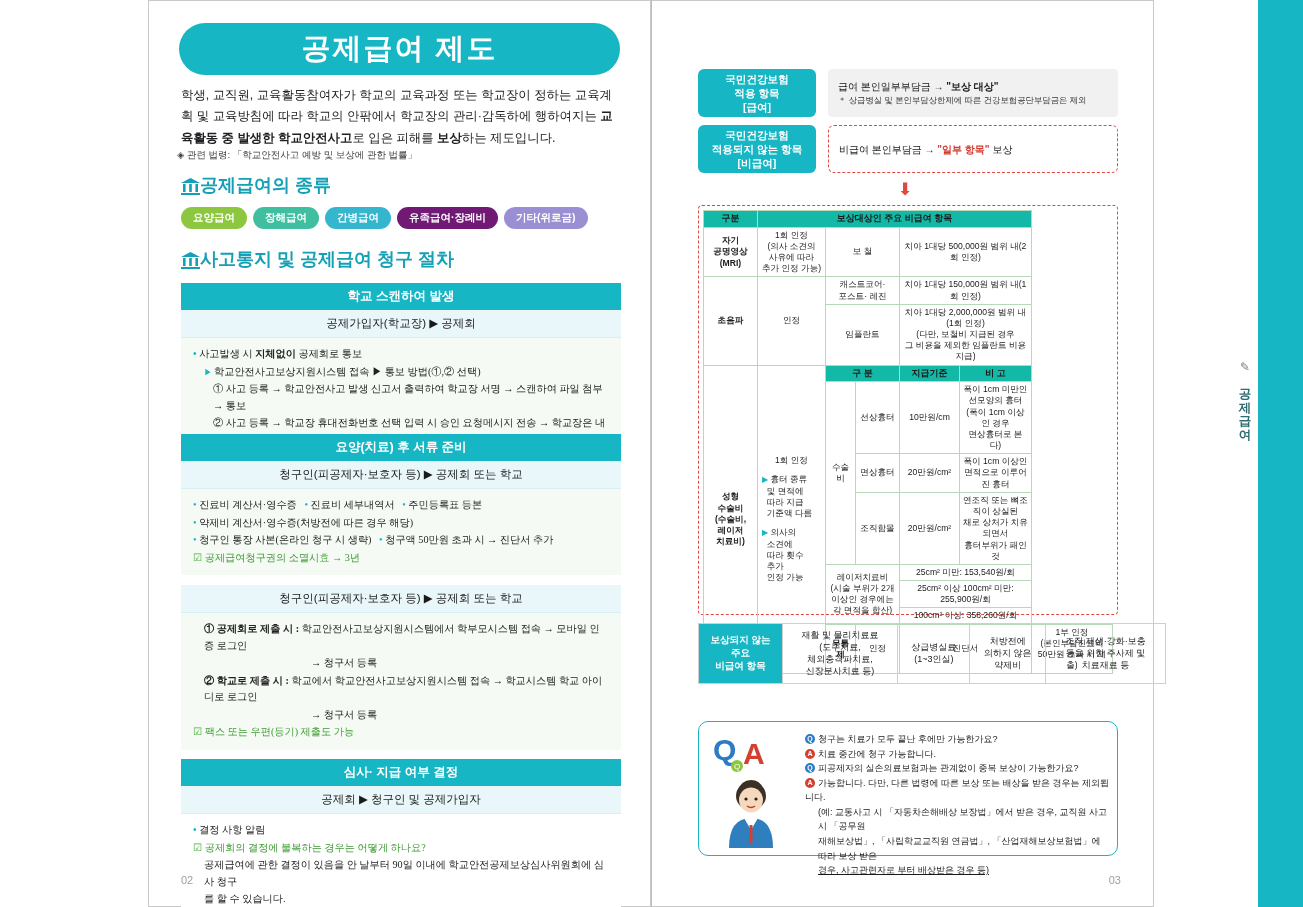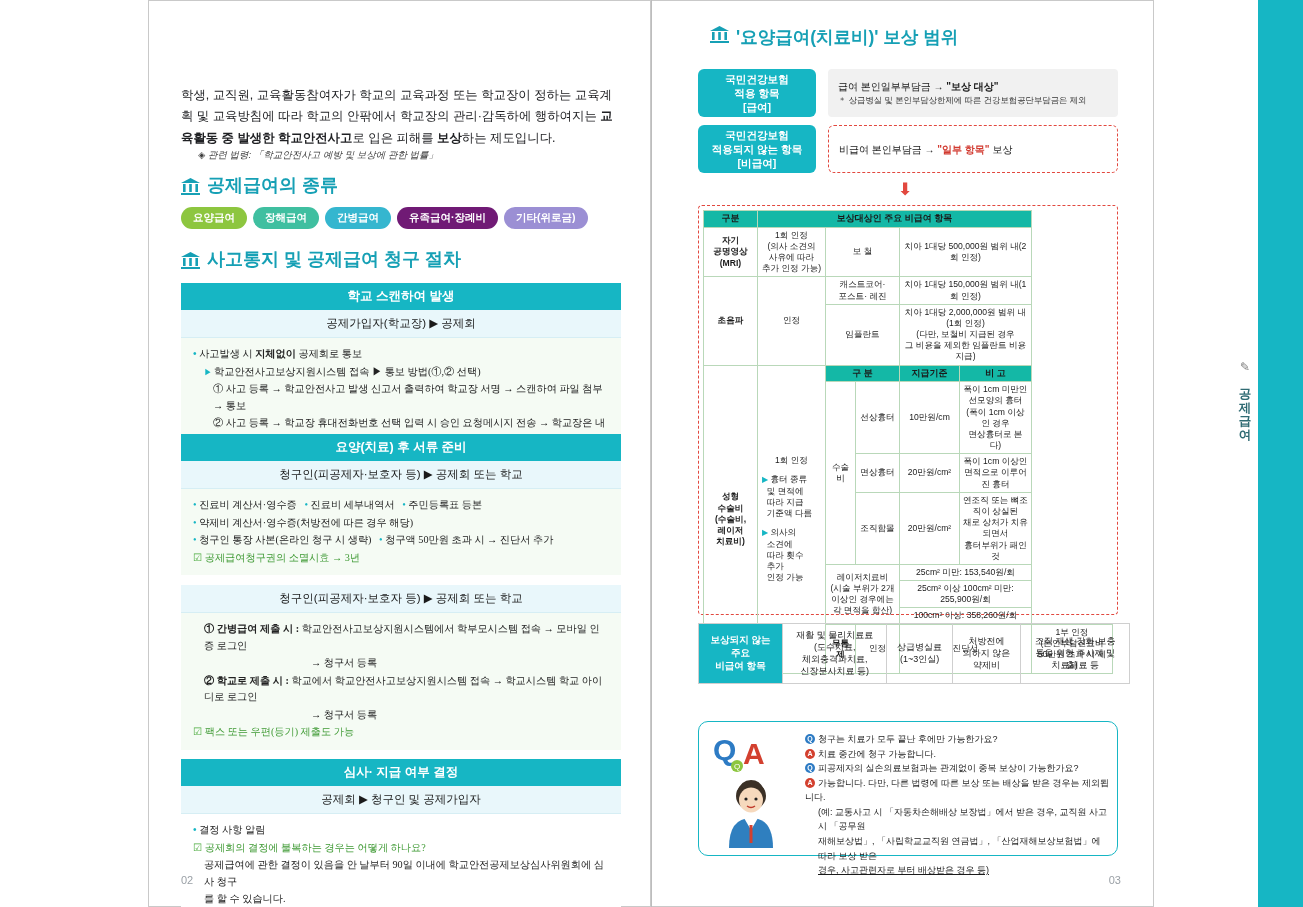--- a/index.html
+++ b/index.html
@@ -57,27 +57,27 @@
     color: #fff; font-size: 29px; font-weight: bold;
     display: flex; align-items: center; justify-content: center;
     letter-spacing: 2px;
   }
   .intro {
     position: absolute; left: 32px; top: 84px; width: 440px;
     font-size: 12.4px; line-height: 1.72; color: #202124;
   }
   .intro b { font-weight: bold; }
   .lawline {
-    position: absolute; left: 49px; top: 148px; width: 440px;
-    font-size: 9.5px; color: #3d3d3d; font-style: italic;
+    position: absolute; left: 28px; top: 148px; width: 440px;
+    font-size: 9.5px; color: #3d3d3d;
   }
   .sec-head {
     position: absolute; left: 32px;
     color: #16a0b5; font-size: 18px; font-weight: bold;
-    display: flex; align-items: center; gap: 7px;
+    display: flex; align-items: center; 
   }
   .sec-head .ico {
     display: inline-block; width: 19px; height: 17px;
     position: relative; top: 1px;
   }
   .chip-row { position: absolute; left: 32px; display: flex; gap: 6px; }
   .chip {
     color: #fff; font-size: 10.5px; font-weight: bold;
     border-radius: 11px; padding: 4px 12px; white-space: nowrap;
   }
@@ -144,21 +144,21 @@
     border-collapse: collapse;
     font-size: 8.6px; color: #1a1a1a; line-height: 1.3;
   }
   table.main th, table.main td {
     border: 1px solid #b9d8b9; text-align: center; padding: 2px 3px;
     vertical-align: middle;
   }
   table.main th { background: #14b8a6; font-weight: bold; font-size: 9px; }
   .lead { font-weight: bold; }
   table.excl {
-    position: absolute; left: 46px; top: 622px; width: 432px;
+    position: absolute; left: 46px; top: 622px; width: 468px;
     border-collapse: collapse; font-size: 9px; text-align: center;
     color: #1a1a1a; line-height: 1.35;
   }
   table.excl td { border: 1px solid #cfcfcf; padding: 5px 4px; }
   table.excl td.head {
     background: #16b6c4; color: #fff; font-weight: bold;
     width: 84px; font-size: 9.6px;
   }
   .qa-box {
     position: absolute; left: 46px; top: 720px; width: 420px; height: 135px;
@@ -179,20 +179,21 @@
   .qa-art { position: absolute; left: 12px; top: 8px; width: 90px; height: 118px; }
 </style>
 </head>
 <body>
 
 <div id="page">
 
   <div class="sheet sheet-left">
     <div class="lp">
 
+      <div class="title-pill">공제급여 제도</div>
 
       <div class="intro">
         학생, 교직원, 교육활동참여자가 학교의 교육과정 또는 학교장이 정하는 교육계획 및
         교육방침에 따라 학교의 안팎에서 학교장의 관리·감독하에 행하여지는 <b>교육활동 중
         발생한 학교안전사고</b>로 입은 피해를 <b>보상</b>하는 제도입니다.
       </div>
 
       <div class="lawline">◈ 관련 법령: 「학교안전사고 예방 및 보상에 관한 법률」</div>
 
       <div class="sec-head" style="top:172px;">
@@ -247,21 +248,21 @@
           <div class="l1"><span style="color:#16b6c4">•</span> 진료비 계산서·영수증&nbsp;&nbsp; <span style="color:#16b6c4">•</span> 진료비 세부내역서&nbsp;&nbsp; <span style="color:#16b6c4">•</span> 주민등록표 등본</div>
           <div class="l1"><span style="color:#16b6c4">•</span> 약제비 계산서·영수증(처방전에 따른 경우 해당)</div>
           <div class="l1"><span style="color:#16b6c4">•</span> 청구인 통장 사본(온라인 청구 시 생략)&nbsp;&nbsp; <span style="color:#16b6c4">•</span> 청구액 50만원 초과 시 → 진단서 추가</div>
           <div class="l1 chk green-txt">공제급여청구권의 소멸시효 → 3년</div>
         </div>
       </div>
 
       <div class="block" style="top:584px;">
         <div class="subbar">청구인(피공제자·보호자 등) ▶ 공제회 또는 학교</div>
         <div class="body-box">
-          <div class="l1 ind1"><b>① 간병급여 제출 시 :</b> 학교안전사고보상지원시스템에서 학부모시스템 접속 → 모바일 인증 로그인</div>
+          <div class="l1 ind1"><b>① 공제회로 제출 시 :</b> 학교안전사고보상지원시스템에서 학부모시스템 접속 → 모바일 인증 로그인</div>
           <div class="l1 ind3" style="text-align:left;padding-left:118px;">→ 청구서 등록</div>
           <div class="l1 ind1"><b>② 학교로 제출 시 :</b> 학교에서 학교안전사고보상지원시스템 접속 → 학교시스템 학교 아이디로 로그인</div>
           <div class="l1 ind3" style="text-align:left;padding-left:118px;">→ 청구서 등록</div>
           <div class="l1 chk green-txt">팩스 또는 우편(등기) 제출도 가능</div>
         </div>
       </div>
 
       <div class="block" style="top:758px;">
         <div class="bar">심사· 지급 여부 결정</div>
         <div class="subbar">공제회 ▶ 청구인 및 공제가입자</div>
@@ -272,32 +273,20 @@
           <div class="l1 ind2">를 할 수 있습니다.</div>
         </div>
       </div>
 
       <div class="pagenum" style="left:32px;">02</div>
     </div>
   </div>
 
   <div class="sheet sheet-right">
 
-    <div class="rp-title">
-      <span class="ico">
-        <svg width="19" height="17" viewBox="0 0 19 17">
-            <polygon points="9.5,0 19,5 0,5" fill="#16a0b5"></polygon>
-            <rect x="2" y="6" width="2.6" height="8" fill="#16a0b5"></rect>
-            <rect x="8.2" y="6" width="2.6" height="8" fill="#16a0b5"></rect>
-            <rect x="14.4" y="6" width="2.6" height="8" fill="#16a0b5"></rect>
-            <rect x="0" y="15" width="19" height="2" fill="#16a0b5"></rect>
-          </svg>
-      </span>
-      <span>'요양급여(치료비)' 보상 범위</span>
-    </div>
 
     <div class="tealbox" style="left:46px; top:68px; width:118px; height:48px;">
       국민건강보험<br>적용 항목<br>[급여]
     </div>
     <div class="graybox" style="left:176px; top:68px; width:290px; height:48px; flex-direction:column; align-items:flex-start; justify-content:center; line-height:1.55;">
       <div>급여 본인일부부담금 → <b>"보상 대상"</b></div>
       <div style="font-size:8.4px; color:#333;">＊ 상급병실 및 본인부담상한제에 따른 건강보험공단부담금은 제외</div>
     </div>
 
     <div class="tealbox" style="left:46px; top:124px; width:118px; height:48px;">

